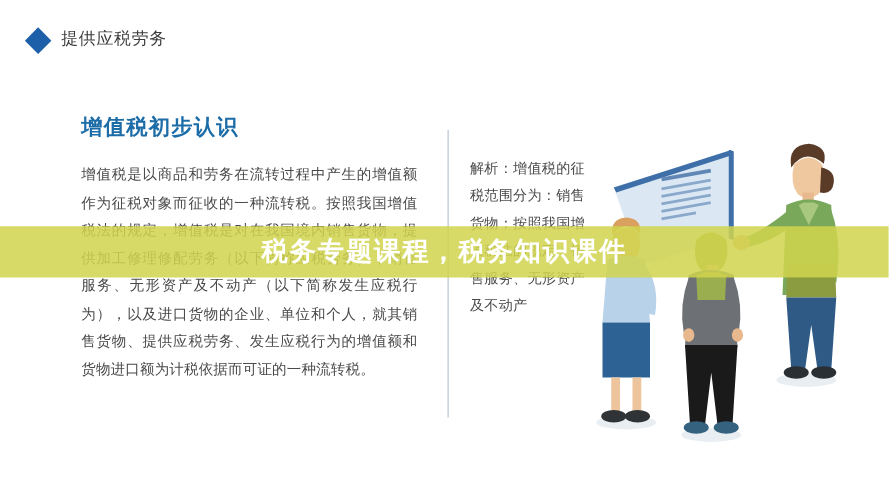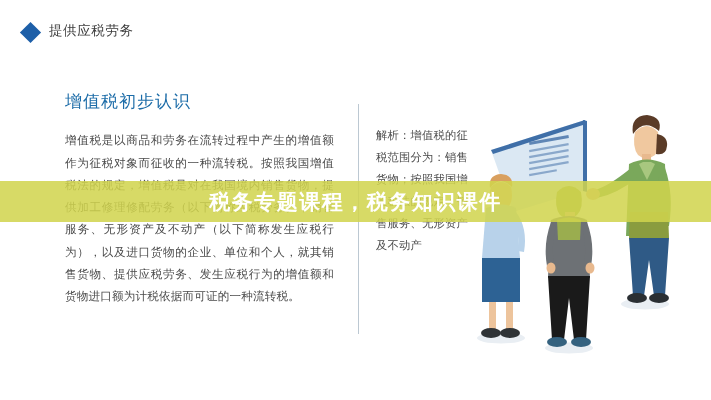--- a/index.html
+++ b/index.html
@@ -61,21 +61,21 @@
     position: absolute;
     left: 0;
     top: 0;
     width: 325px;
     height: 300px;
     padding: 20px 24px 0 32px;
     box-sizing: border-box;
   }
   .slide-title {
     font-size: 17px;
-    font-weight: normal;
+    font-weight: bold;
     color: #1c6ca8;
     letter-spacing: 1px;
     margin: 0 0 17px 0;
     line-height: 1.2;
     white-space: nowrap;
   }
   .slide-body {
     font-size: 11.6px;
     color: #4a4a4a;
     line-height: 1.92;

